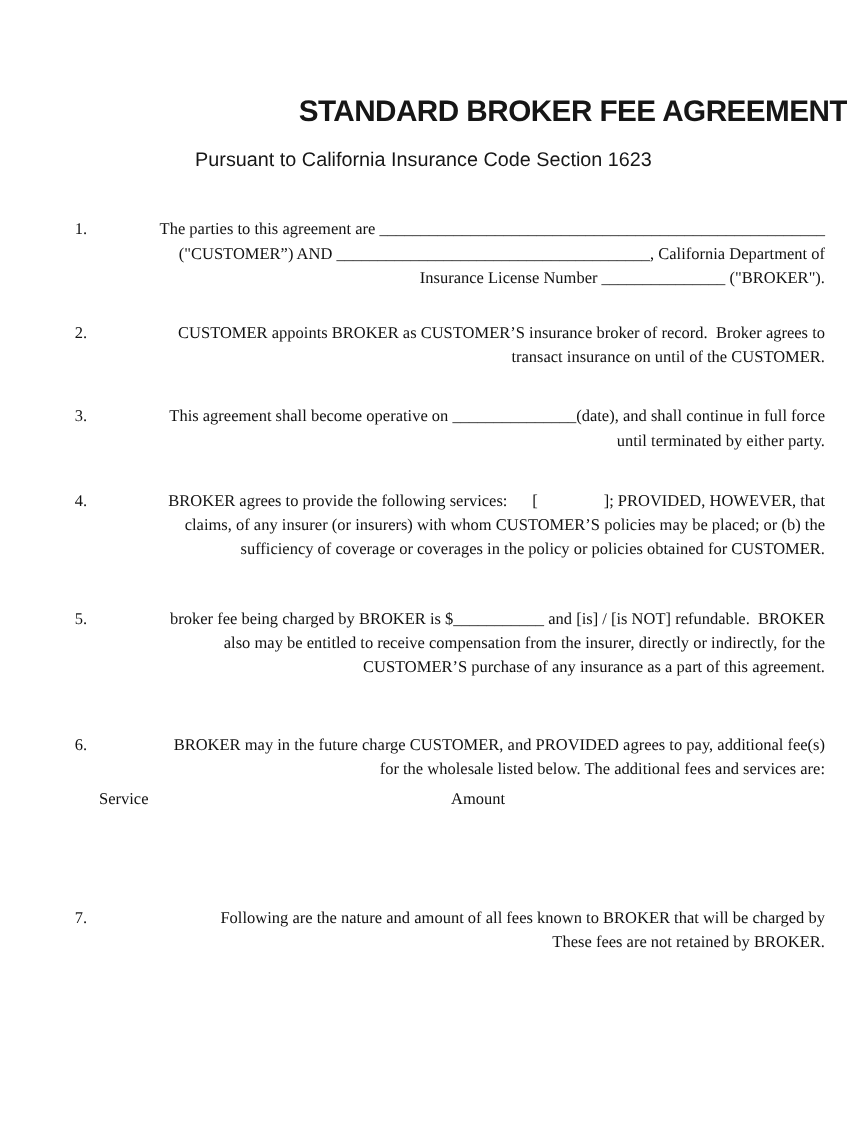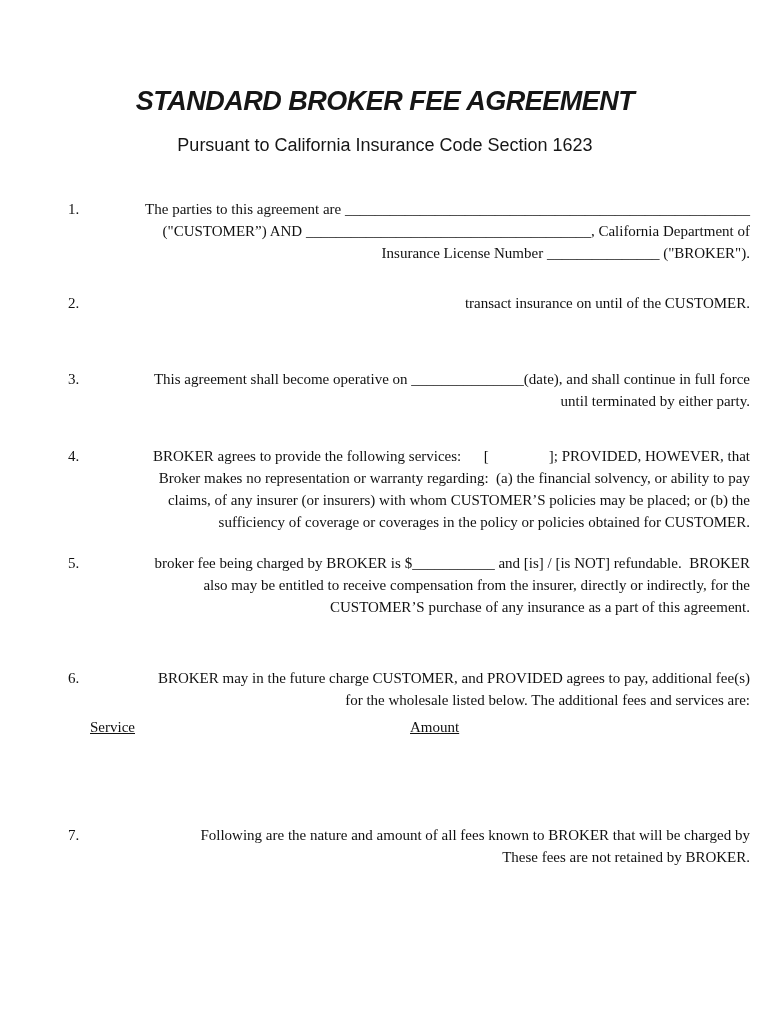--- a/index.html
+++ b/index.html
@@ -18,28 +18,27 @@
     font-size: 15px;
     line-height: 22px;
     overflow: hidden;
   }
   .doc-title {
     position: absolute;
     top: 85px;
     left: 0;
     width: 100%;
     margin: 0;
-    text-align: center;
+    text-align: right;
     font-family: "Liberation Sans", sans-serif;
     font-size: 27px;
     font-weight: bold;
     letter-spacing: -0.5px;
     line-height: 32px;
     color: #161616;
-    font-style: italic;
   }
   .doc-subtitle {
     position: absolute;
     top: 136px;
     left: 0;
     width: 100%;
     text-align: center;
     font-family: "Liberation Sans", sans-serif;
     font-size: 18px;
     line-height: 18px;
@@ -65,21 +64,20 @@
     white-space: pre;
     overflow: visible;
     text-align: right;
   }
   .fees-header {
     position: relative;
     height: 22px;
     margin-top: 5px;
   }
   .fees-header .col {
-    text-decoration: underline;
   }
   .fees-header .amount-col {
     position: absolute;
     left: 320px;
     top: 0;
   }
 </style>
 </head>
 <body>
 
@@ -93,37 +91,37 @@
     <div class="body">
       <div class="line">The parties to this agreement are ______________________________________________________</div>
       <div class="line">("CUSTOMER”) AND ______________________________________, California Department of</div>
       <div class="line">Insurance License Number _______________ ("BROKER").</div>
     </div>
   </div>
 
   <div class="clause" style="top:292px">
     <span class="num">2.</span>
     <div class="body">
+      <div class="line">CUSTOMER appoints BROKER as CUSTOMER’S insurance broker of record.  Broker agrees to</div>
       <div class="line">transact insurance on until of the CUSTOMER.</div>
     </div>
   </div>
 
   <div class="clause" style="top:368px">
     <span class="num">3.</span>
     <div class="body">
       <div class="line">This agreement shall become operative on _______________(date), and shall continue in full force</div>
       <div class="line">until terminated by either party.</div>
     </div>
   </div>
 
   <div class="clause" style="top:445px">
     <span class="num">4.</span>
     <div class="body">
       <div class="line">BROKER agrees to provide the following services:      [                ]; PROVIDED, HOWEVER, that</div>
-      <div class="line">Broker makes no representation or warranty regarding:  (a) the financial solvency, or ability to pay</div>
       <div class="line">claims, of any insurer (or insurers) with whom CUSTOMER’S policies may be placed; or (b) the</div>
       <div class="line">sufficiency of coverage or coverages in the policy or policies obtained for CUSTOMER.</div>
     </div>
   </div>
 
   <div class="clause" style="top:552px">
     <span class="num">5.</span>
     <div class="body">
       <div class="line">broker fee being charged by BROKER is $___________ and [is] / [is NOT] refundable.  BROKER</div>
       <div class="line">also may be entitled to receive compensation from the insurer, directly or indirectly, for the</div>

